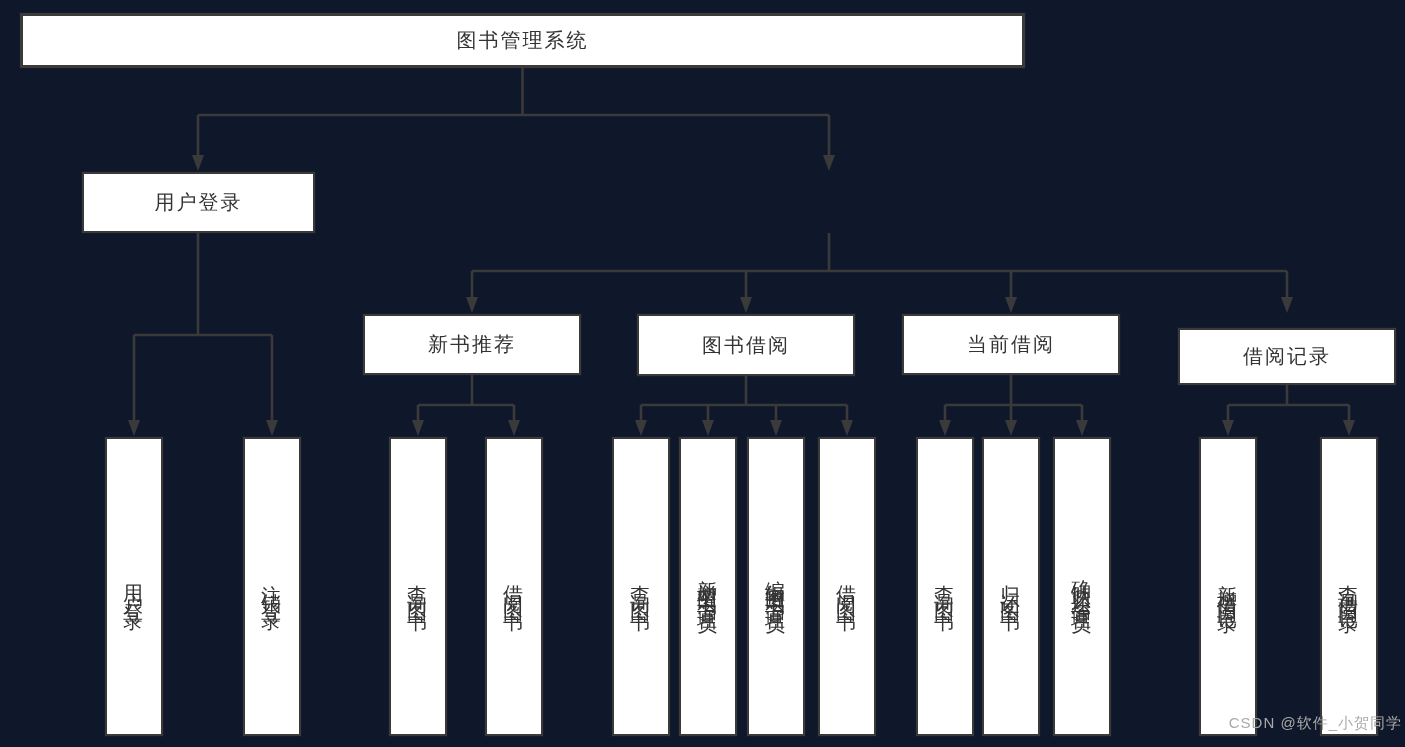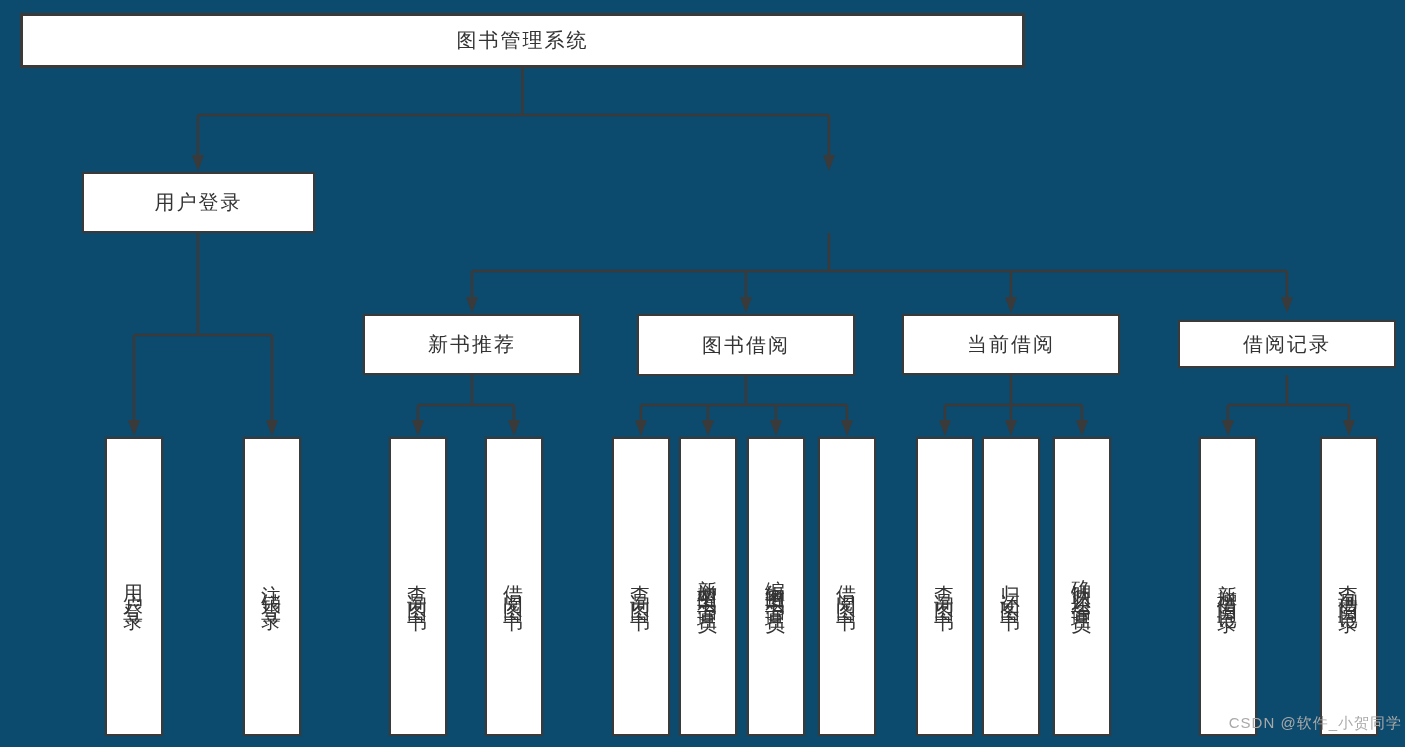--- a/index.html
+++ b/index.html
@@ -1,19 +1,19 @@
 <!DOCTYPE html>
 <html><head>
 <meta charset="utf-8">
 <style>
   html,body{margin:0;padding:0;background:#ffffff;}
   .canvas{
     position:relative;
     width:1405px;height:747px;
-    background:#0c4a6e;
+    background:#0f172a;
     font-family:"Liberation Sans","DejaVu Sans",sans-serif;
     color:#333333;
     overflow:hidden;
   }
   .canvas svg{position:absolute;left:0;top:0;}
   .hbox{
     position:absolute;
     box-sizing:border-box;
     background:#ffffff;
     border:2px solid #3a3a3a;
@@ -104,21 +104,21 @@
 
   <div class="hbox" style="left:363px;top:314px;width:218px;height:61px">
     <span>新书推荐</span>
   </div>
   <div class="hbox" style="left:637px;top:314px;width:218px;height:62px">
     <span>图书借阅</span>
   </div>
   <div class="hbox" style="left:902px;top:314px;width:218px;height:61px">
     <span>当前借阅</span>
   </div>
-  <div class="hbox" style="left:1178px;top:320px;width:218px;height:48px">
+  <div class="hbox" style="left:1178px;top:328px;width:218px;height:57px">
     <span>借阅记录</span>
   </div>
 
   <div class="vbox" style="left:105px;top:437px;width:58px;height:299px">
     <span>用户登录</span>
   </div>
   <div class="vbox" style="left:243px;top:437px;width:58px;height:299px">
     <span>注销登录</span>
   </div>
 

